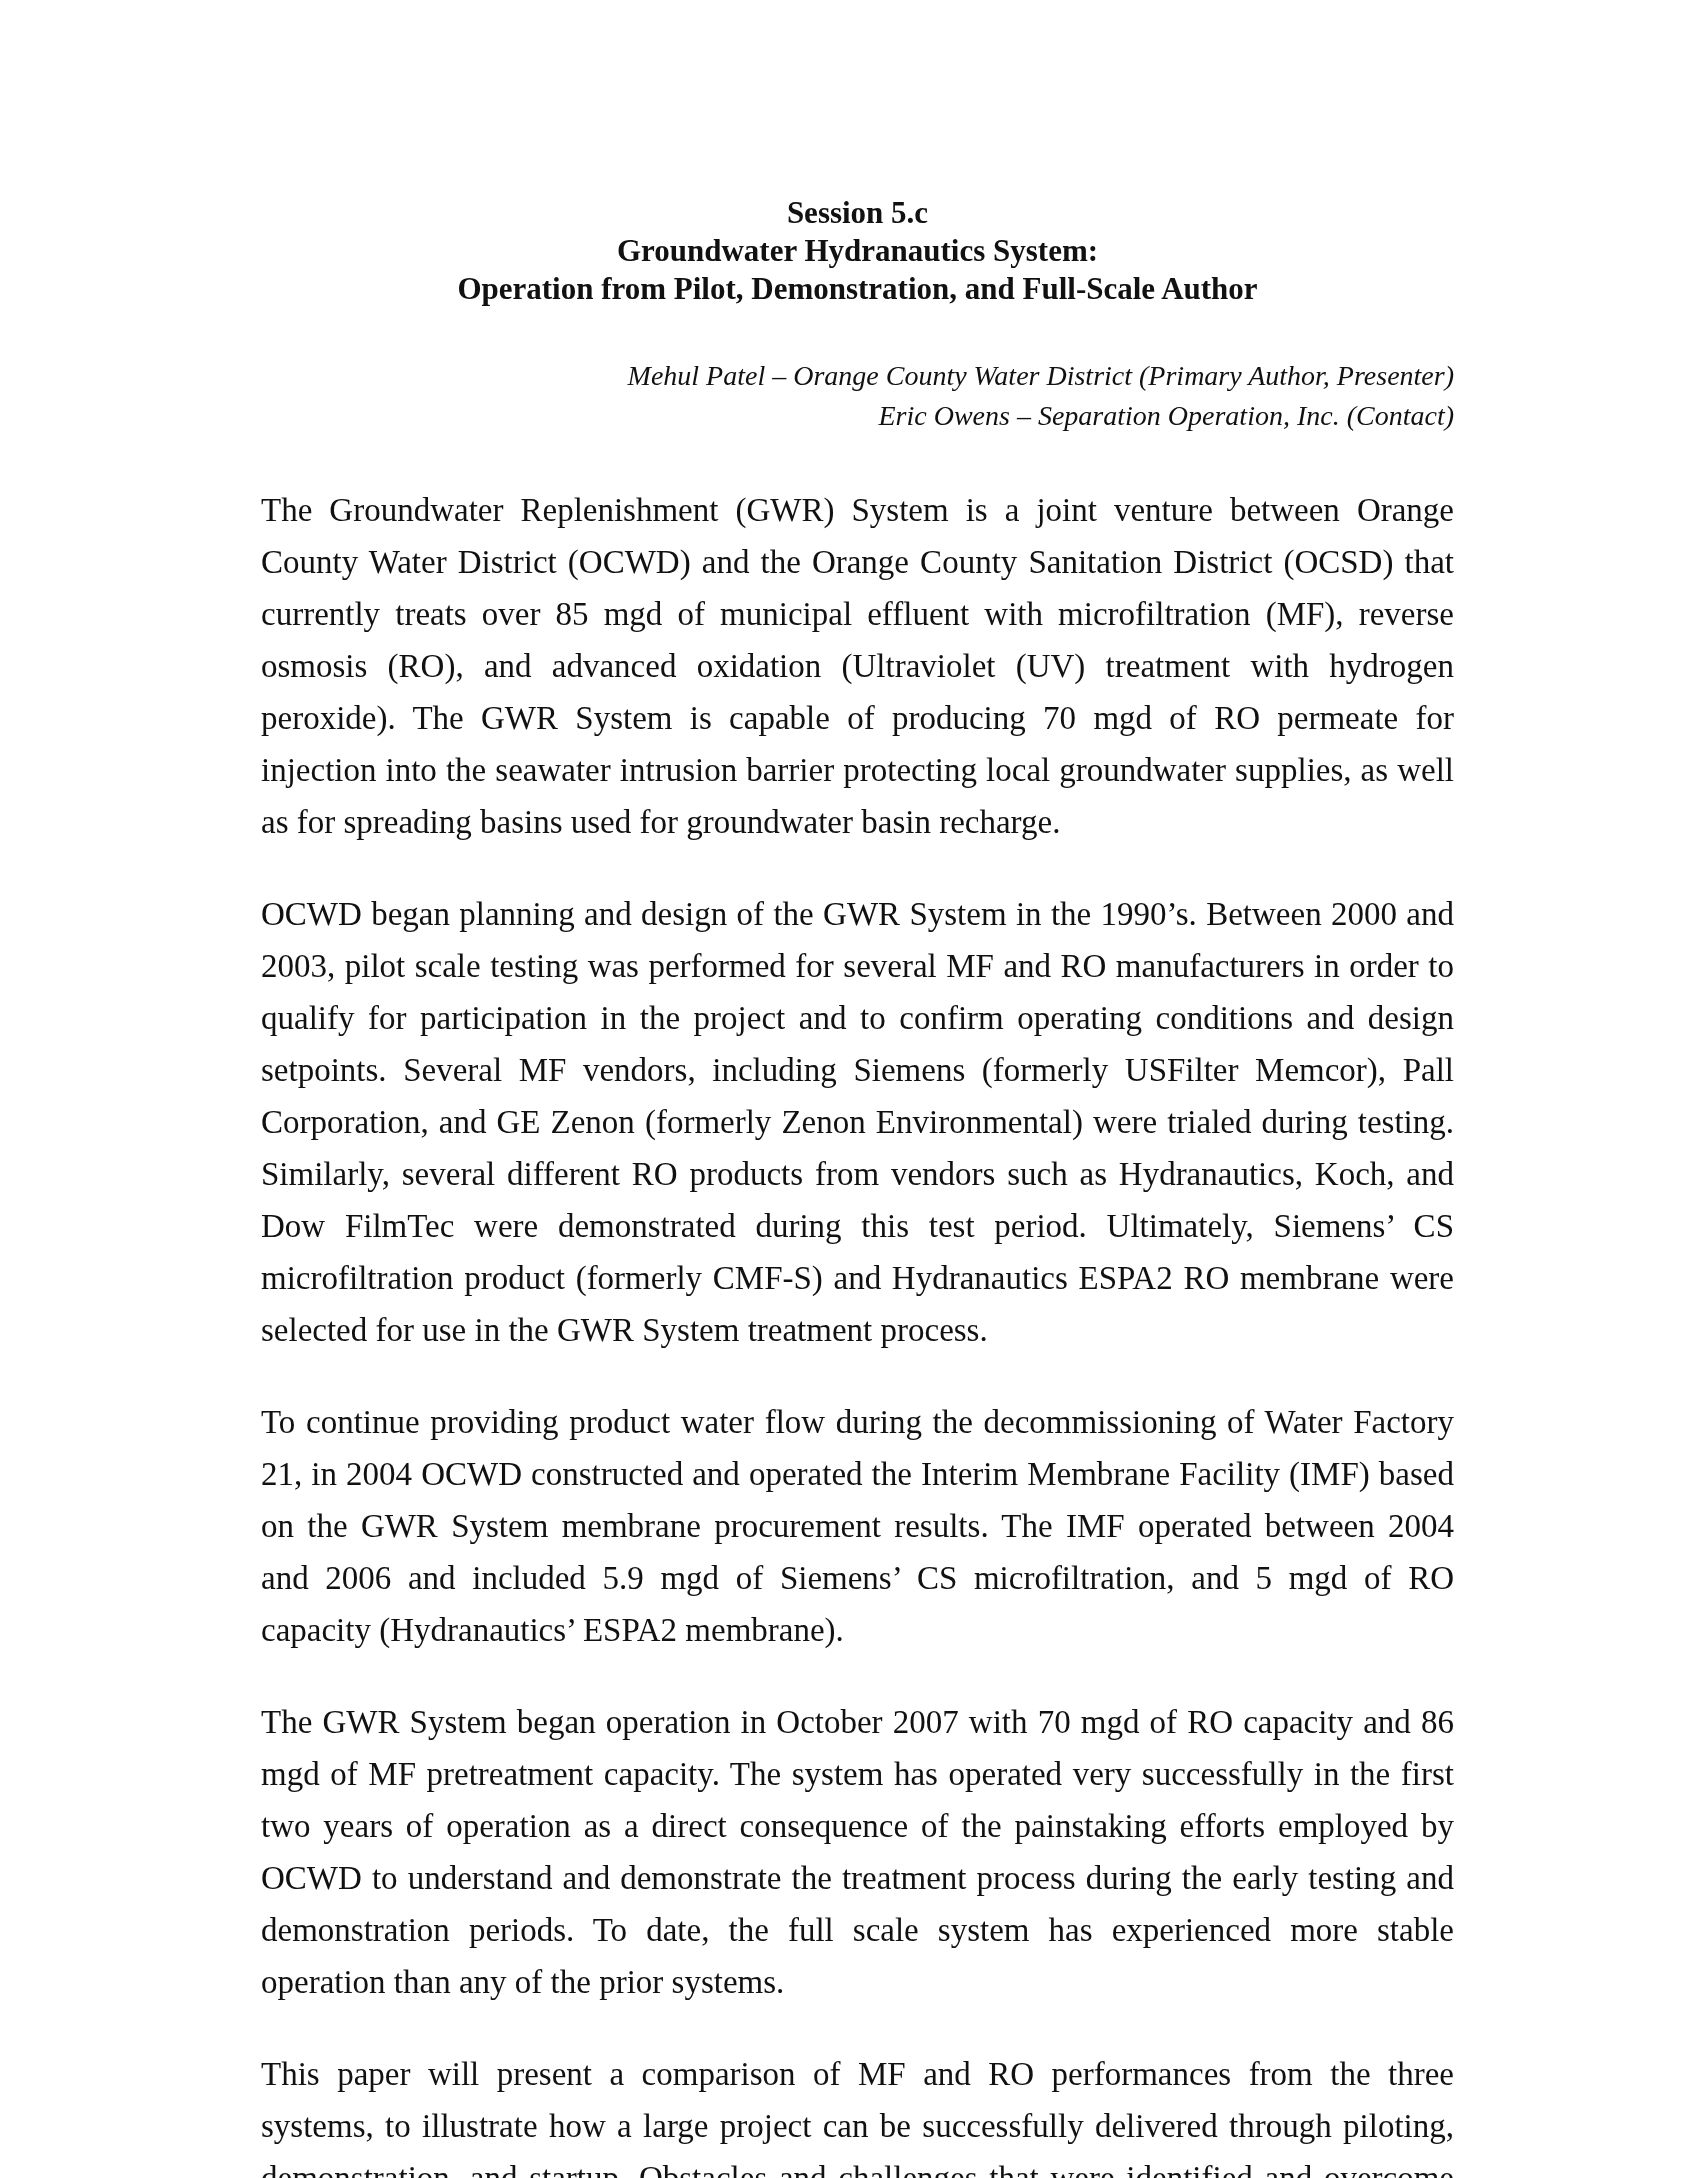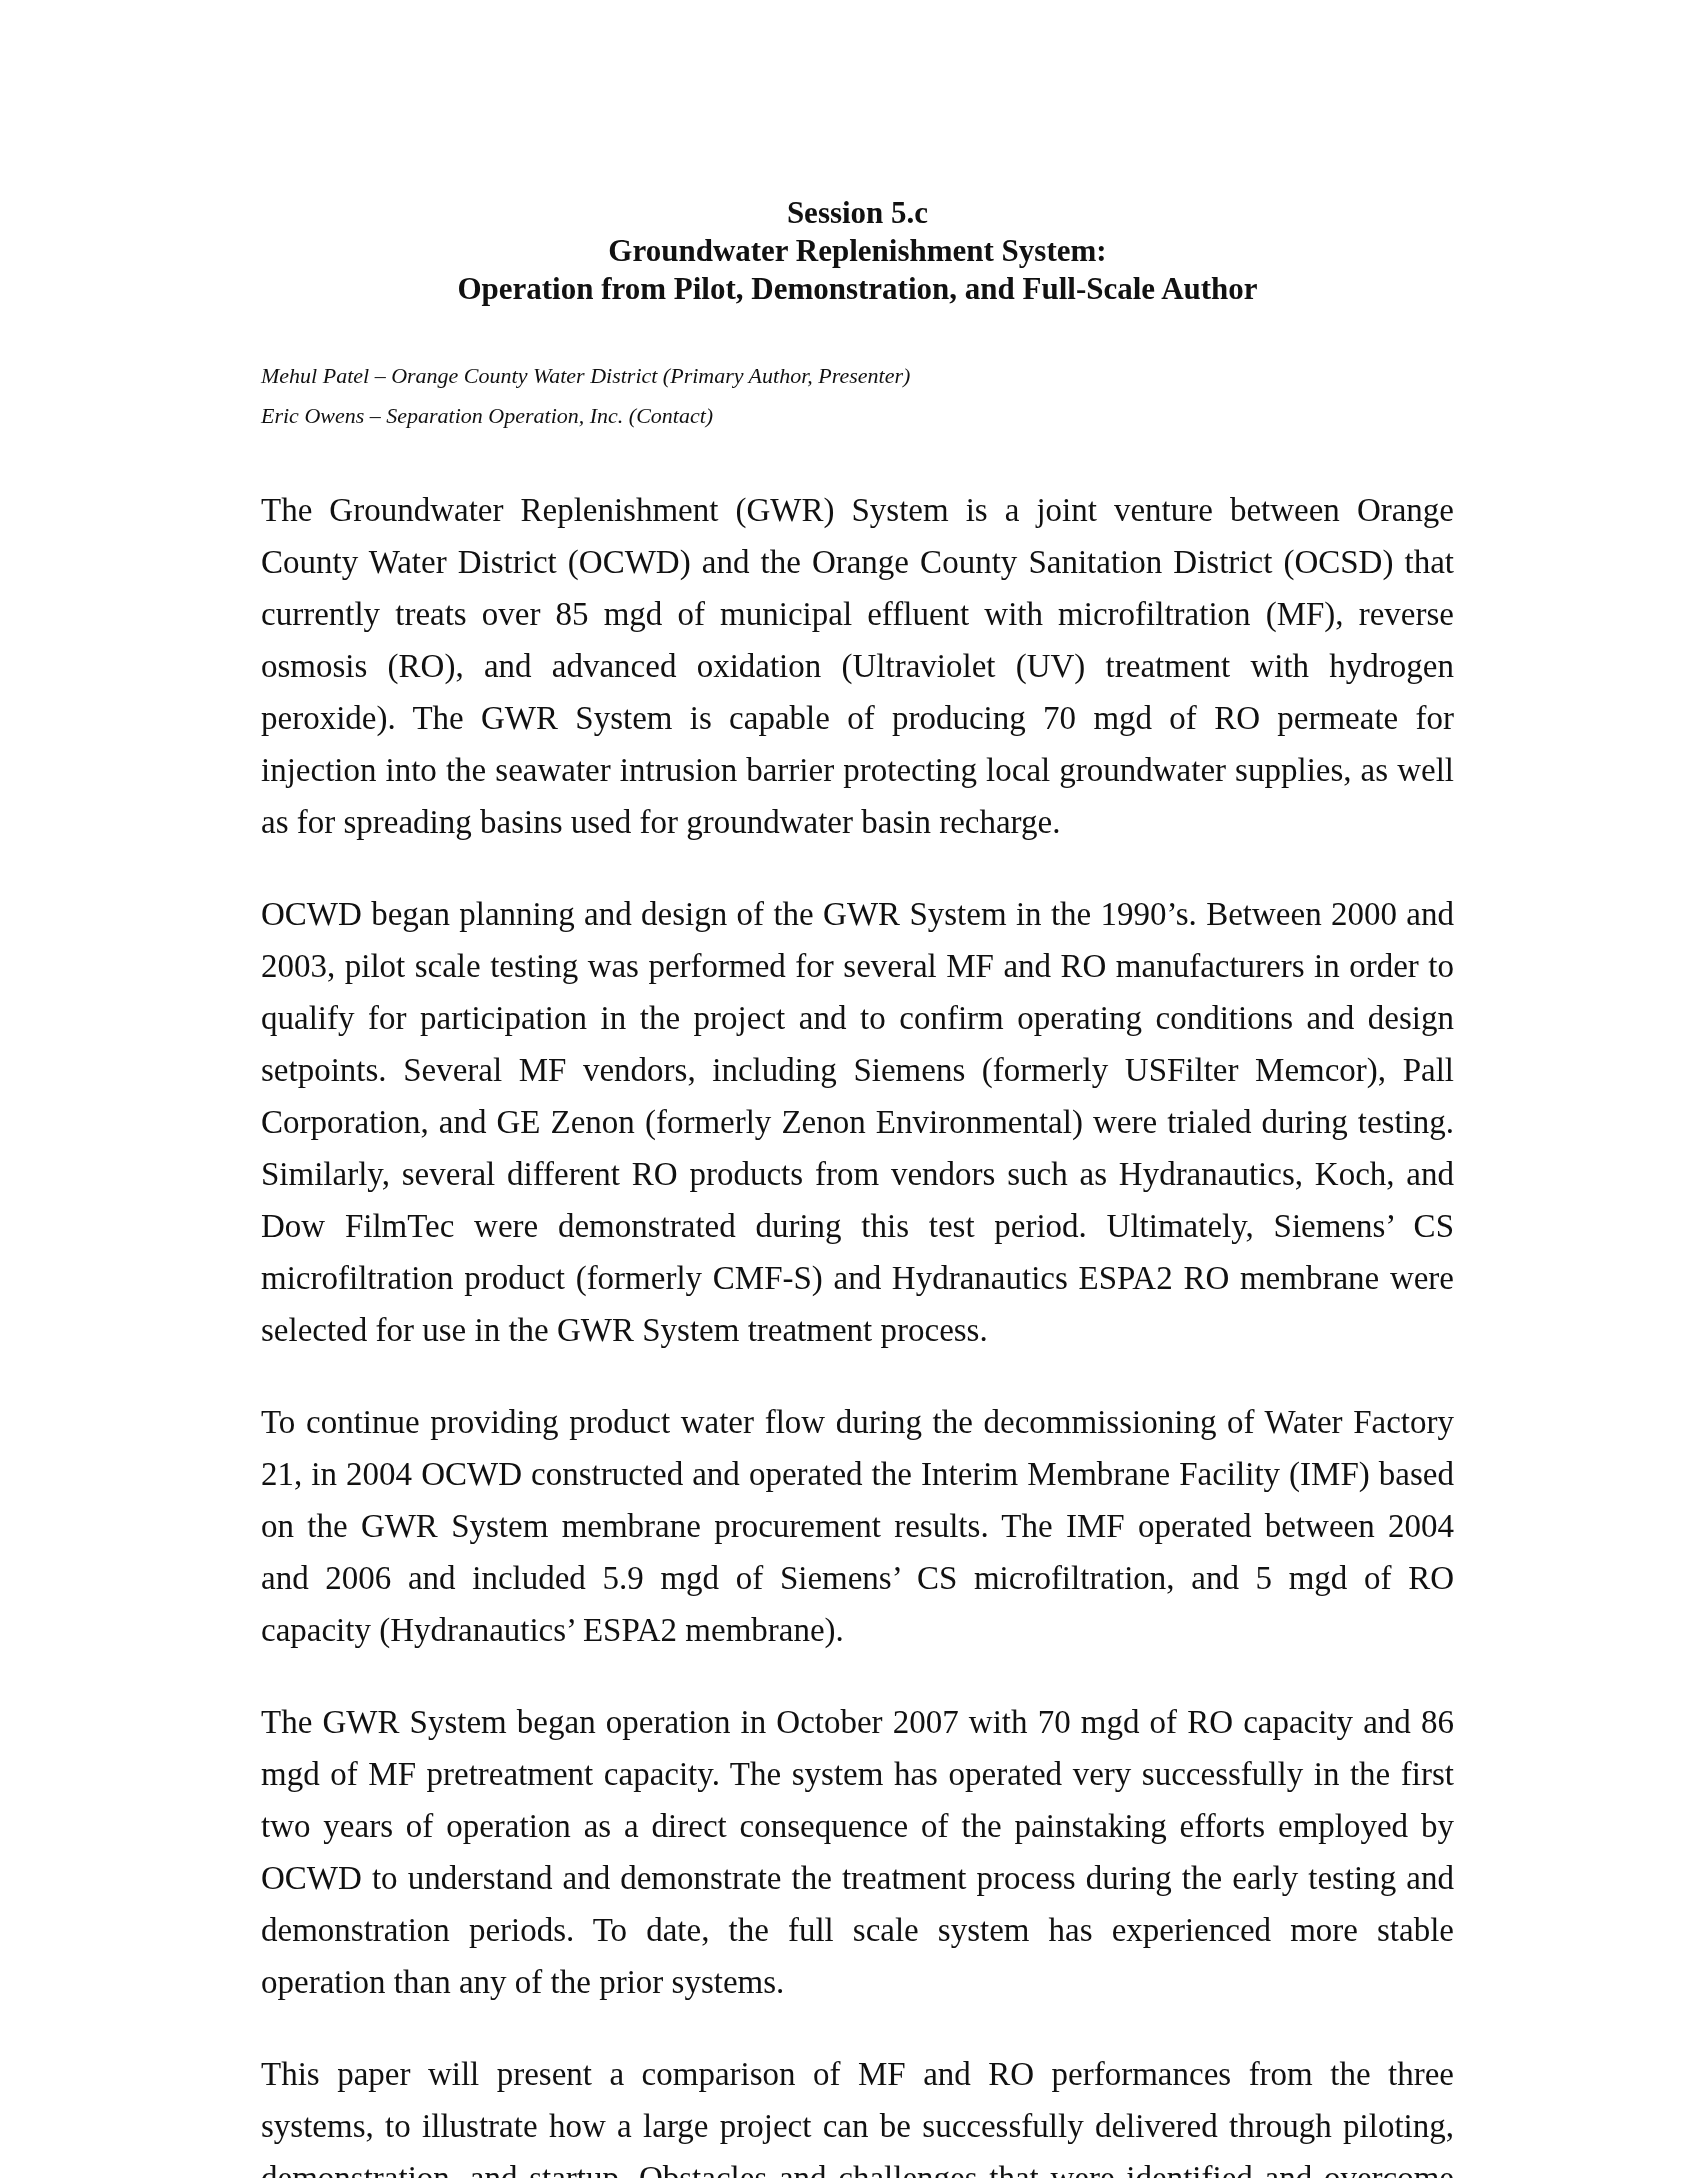--- a/index.html
+++ b/index.html
@@ -23,23 +23,23 @@
     top: 194px;
     width: 1193px;
   }
   .title-block {
     text-align: center;
     font-weight: bold;
     font-size: 31px;
     line-height: 38px;
   }
   .authors-block {
-    text-align: left;
+    text-align: right;
     font-style: italic;
-    font-size: 22px;
+    font-size: 28px;
     line-height: 40px;
     margin-top: 48px;
     margin-bottom: 48px;
   }
   .para {
     font-size: 33px;
     line-height: 52px;
     text-align: justify;
     margin: 0 0 40px 0;
   }
@@ -48,21 +48,21 @@
   }
 </style>
 </head>
 <body>
 
 <div class="page">
   <div class="content">
 
     <div class="title-block">
       <div>Session 5.c</div>
-      <div>Groundwater Replenishment System:</div>
+      <div>Groundwater Hydranautics System:</div>
       <div>Operation from Pilot, Demonstration, and Full-Scale Author</div>
     </div>
 
     <div class="authors-block">
       <div>Mehul Patel – Orange County Water District (Primary Author, Presenter)</div>
       <div>Eric Owens – Separation Operation, Inc. (Contact)</div>
     </div>
 
     <p class="para">The Groundwater Replenishment (GWR) System is a joint venture between Orange County Water District (OCWD) and the Orange County Sanitation District (OCSD) that currently treats over 85 mgd of municipal effluent with microfiltration (MF), reverse osmosis (RO), and advanced oxidation (Ultraviolet (UV) treatment with hydrogen peroxide). The GWR System is capable of producing 70 mgd of RO permeate for injection into the seawater intrusion barrier protecting local groundwater supplies, as well as for spreading basins used for groundwater basin recharge.</p>
     <p class="para">OCWD began planning and design of the GWR System in the 1990’s. Between 2000 and 2003, pilot scale testing was performed for several MF and RO manufacturers in order to qualify for participation in the project and to confirm operating conditions and design setpoints. Several MF vendors, including Siemens (formerly USFilter Memcor), Pall Corporation, and GE Zenon (formerly Zenon Environmental) were trialed during testing. Similarly, several different RO products from vendors such as Hydranautics, Koch, and Dow FilmTec were demonstrated during this test period. Ultimately, Siemens’ CS microfiltration product (formerly CMF-S) and Hydranautics ESPA2 RO membrane were selected for use in the GWR System treatment process.</p>

